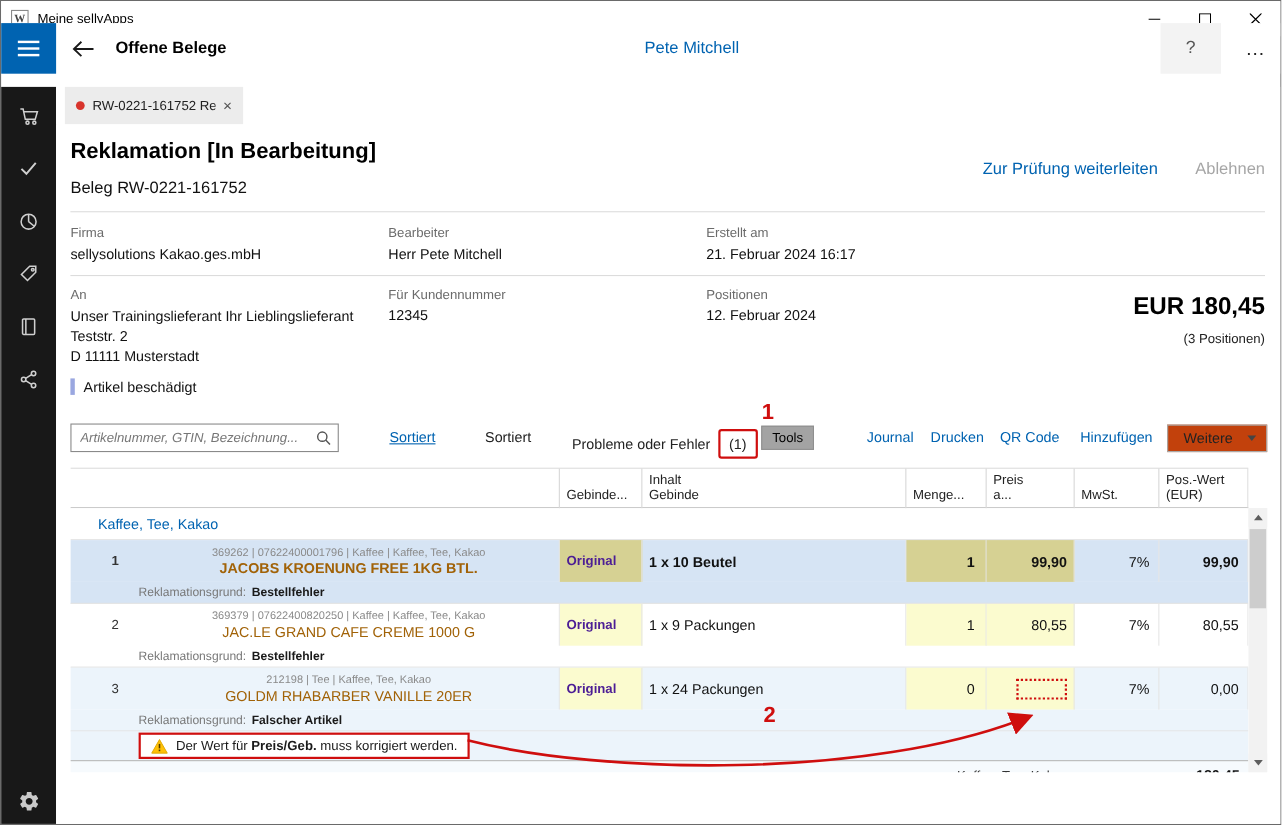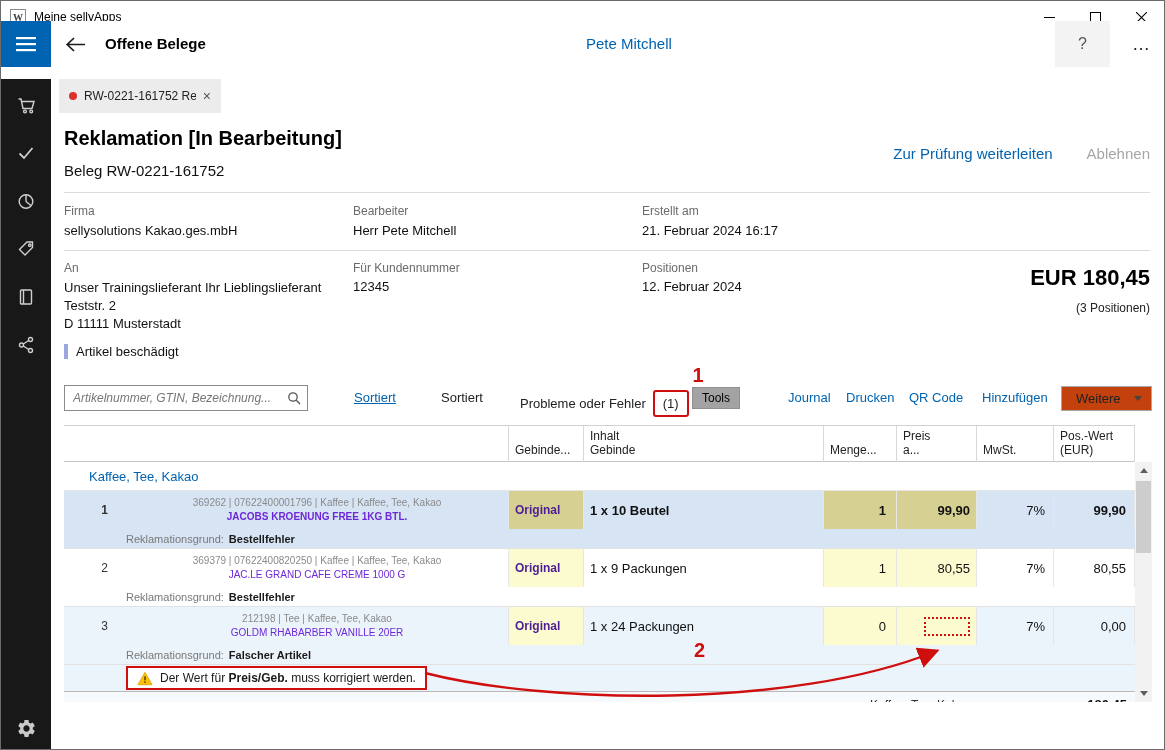--- a/index.html
+++ b/index.html
@@ -72,21 +72,21 @@
   .thead { height:37px; border-top:1px solid #d2d2d2; border-bottom:1px solid #c6c6c6; }
   .thead > div { display:flex; flex-direction:column; justify-content:flex-end; padding:3px 6px 5px; font-size:12px; color:#222; border-right:1px solid #d8d8d8; line-height:14px; cursor:pointer; }
   .thead > div:first-child { border-right:none; cursor:default; }
   .group-row { height:29px; display:flex; align-items:center; padding-left:25px; color:#0063b1; font-size:13px; border-bottom:1px solid #e6e6e6; background:#fff; cursor:pointer; }
   .trow { height:38px; }
   .trow > div { display:flex; align-items:center; border-right:1px solid #e6e6e6; overflow:hidden; }
   .trow > div:first-child { border-right:none; }
   .c-num { justify-content:flex-end; padding-right:8px; font-size:12px; color:#333; }
   .c-desc { flex-direction:column; align-items:flex-start; justify-content:center; padding-left:10px; }
   .meta { font-size:10px; color:#8a8a8a; line-height:13px; white-space:nowrap; }
-  .name { font-size:10px; color:#6d28d9; line-height:16px; white-space:nowrap; }
+  .name { font-size:13px; color:#a16207; line-height:16px; white-space:nowrap; }
   .c-geb { padding-left:6px; font-weight:bold; font-size:12px; color:#4c1d95; }
   .c-inh { padding-left:6px; }
   .c-menge { justify-content:flex-end; padding-right:10px; }
   .c-preis { justify-content:flex-end; padding-right:6px; }
   .c-mwst { justify-content:flex-end; padding-right:8px; }
   .c-wert { justify-content:flex-end; padding-right:8px; }
   .sub-row { height:20px; display:flex; align-items:center; padding-left:62px; font-size:11px; border-bottom:1px solid #e2e2e2; cursor:pointer; }
   .sub-row .rlabel { color:#787878; }
   .sub-row .rvalue { margin-left:5px; font-weight:bold; color:#1a1a1a; }
   .row-sel, .row-sel-sub { background:#d6e4f4; }

